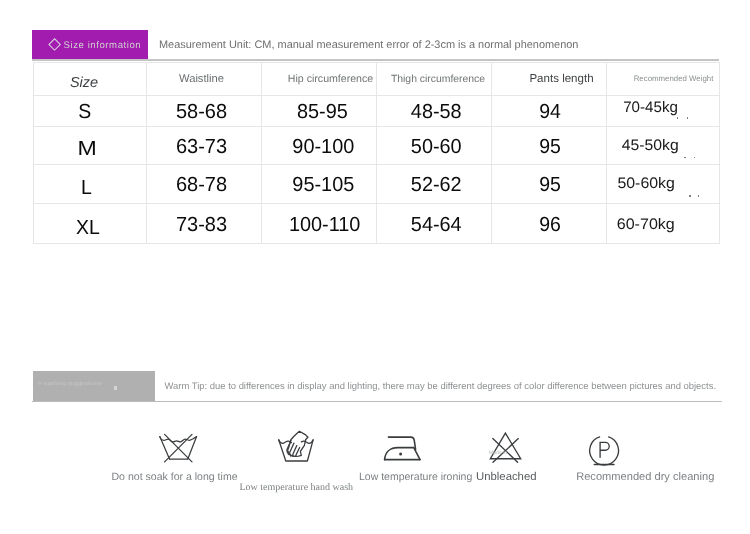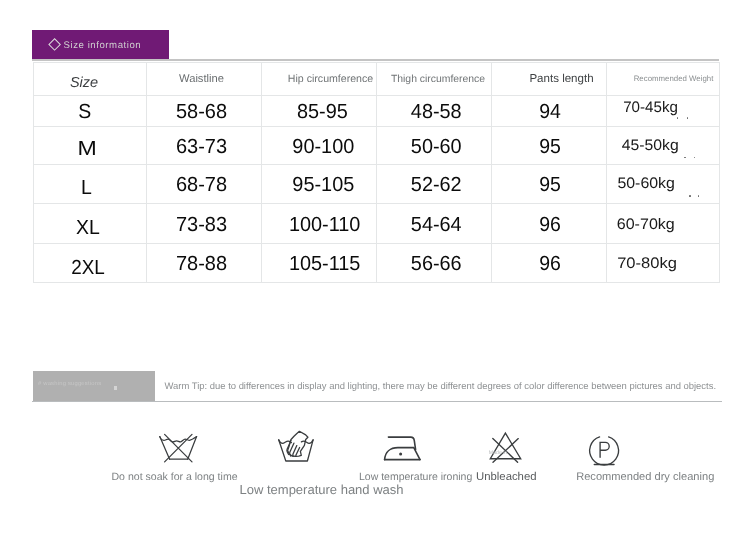--- a/index.html
+++ b/index.html
@@ -1,21 +1,21 @@
 <!DOCTYPE html>
 <html><head>
 <meta charset="utf-8">
 <title>Size Chart</title>
 <style>
   html,body{margin:0;padding:0;background:#fff;}
   body{width:750px;height:534px;font-family:"Liberation Sans",sans-serif;overflow:hidden;position:relative;-webkit-font-smoothing:antialiased;text-rendering:geometricPrecision;}
   .page{position:absolute;left:0;top:0;width:750px;height:534px;}
 
   
-  .badge{position:absolute;left:32px;top:29.5px;width:137px;height:30.5px;background:#701a75;}
+  .badge{position:absolute;left:32px;top:29.5px;width:116px;height:30.5px;background:#a21caf;}
   .badge .dia{position:absolute;left:18px;top:10.9px;width:9.2px;height:9.2px;border:1.5px solid #dcdcdc;
               transform:rotate(45deg);box-sizing:border-box;}
   .badge .blabel{position:absolute;left:31.6px;top:11.3px;color:#d0d0d0;font-size:9.6px;letter-spacing:0.55px;white-space:nowrap;line-height:9.6px;}
   .note{position:absolute;left:159px;top:38px;font-size:10.95px;color:#6f6f6f;white-space:nowrap;line-height:14px;}
   .hrule-top{position:absolute;left:32px;top:59.3px;width:687px;height:1.3px;background:#c4c4c4;z-index:3;}
 
   
   .tbl{position:absolute;left:32.5px;top:62px;width:686px;border-collapse:collapse;table-layout:fixed;}
   .tbl td{border:1px solid #e4e6e7;text-align:center;vertical-align:middle;padding:0;color:#111;}
   .tbl tr.hdr td{height:32px;color:#5c6063;}
@@ -76,20 +76,21 @@
 </style>
 </head>
 <body>
 
 <div class="page">
 
   <div class="badge">
     <span class="dia"></span>
     <span class="blabel">Size information</span>
   </div>
+  <div class="note">Measurement Unit: CM, manual measurement error of 2-3cm is a normal phenomenon</div>
   <div class="hrule-top"></div>
 
   <table class="tbl">
     <colgroup>
         <col class="c0">
         <col class="c1">
         <col class="c2">
         <col class="c3">
         <col class="c4">
         <col class="c5">
@@ -192,40 +193,20 @@
             <span class="v v2 v2r3">100-110</span>
           </td>
           <td class="dc c3x">
             <span class="v v3 v3r3">54-64</span>
           </td>
           <td class="dc c4x">
             <span class="v v4 v4r3">96</span>
           </td>
           <td class="dc c5x">
             <span class="v v5 v5r3">60-70kg</span>
-          </td>
-        </tr>
-        <tr class="dat r4">
-          <td class="dc c0x">
-            <span class="v v0 v0r4">2XL</span>
-          </td>
-          <td class="dc c1x">
-            <span class="v v1 v1r4">78-88</span>
-          </td>
-          <td class="dc c2x">
-            <span class="v v2 v2r4">105-115</span>
-          </td>
-          <td class="dc c3x">
-            <span class="v v3 v3r4">56-66</span>
-          </td>
-          <td class="dc c4x">
-            <span class="v v4 v4r4">96</span>
-          </td>
-          <td class="dc c5x">
-            <span class="v v5 v5r4">70-80kg</span>
           </td>
         </tr>
       </tbody>
   </table>
 
   <div class="badge2">
     <span class="b2label"># washing suggestions</span>
     <span class="b2sq"></span>
   </div>
   <div class="tip">Warm Tip: due to differences in display and lighting, there may be different degrees of color difference between pictures and objects.</div>
@@ -253,21 +234,21 @@
         <path d="M39.1 11.8 C38.1 14.2 36.7 15.4 35.1 15.4 C33.3 15.4 31.8 13.1 29.7 13.1 C28.8 13.1 28.1 13.4 27.4 13.9"></path>
         <path d="M25.4 3.3 L31.7 6.9 L33.9 9.3 L31.7 11.5 L30.4 17.3 L26.4 23.3 L27.3 27.3
                  L24.8 28.1 L21.6 28.3 L18.4 28.0 L15.4 26.3 L13.6 22.6 L15.0 18.6
                  L16.8 11.8 L20.0 8.2 L22.6 5.7 Z"></path>
         <path d="M17.0 12.6 L13.1 21.2 C12.8 22.0 12.8 23.0 13.4 24.2 L14.6 26.5
                  M19.9 15.2 L15.9 23.9 C15.6 24.8 15.6 25.8 16.1 26.9 L16.9 28.2
                  M22.8 17.6 L19.0 26.0 C18.7 26.7 18.7 27.5 19.1 28.4
                  M25.6 19.5 L22.0 27.0 C21.8 27.6 21.8 28.0 22.0 28.4"></path>
       </g>
     </svg>
-    <div class="iclabel" style="left:239.5px;top:481.5px;font-size:13px;">Low temperature hand wash</div>
+    <div class="iclabel" style="left:239.5px;top:481.5px;font-size:10px;font-family:Liberation Serif, serif;">Low temperature hand wash</div>
 
     <svg class="ic" style="left:383px;top:435px;" width="38" height="26" viewBox="0 0 38 26">
       <g fill="none" stroke="#3a3d3f" stroke-width="1.6" stroke-linecap="round" stroke-linejoin="round">
         <path d="M1.6 24.6 L37.0 24.6"></path>
         <path d="M1.6 24.6 C2.1 17.0 7.2 12.6 14.9 12.6 L30.8 12.6 L37.0 24.6"></path>
         <path d="M5.4 2.1 L27.8 2.1 C30.0 2.1 31.0 3.4 31.3 5.6 L32.6 14.6"></path>
         <circle cx="17.6" cy="19.0" r="1.5" fill="#3a3d3f" stroke="none"></circle>
       </g>
     </svg>
     <div class="iclabel" style="left:359px;top:470.8px;font-size:10.5px;">Low temperature ironing</div>

